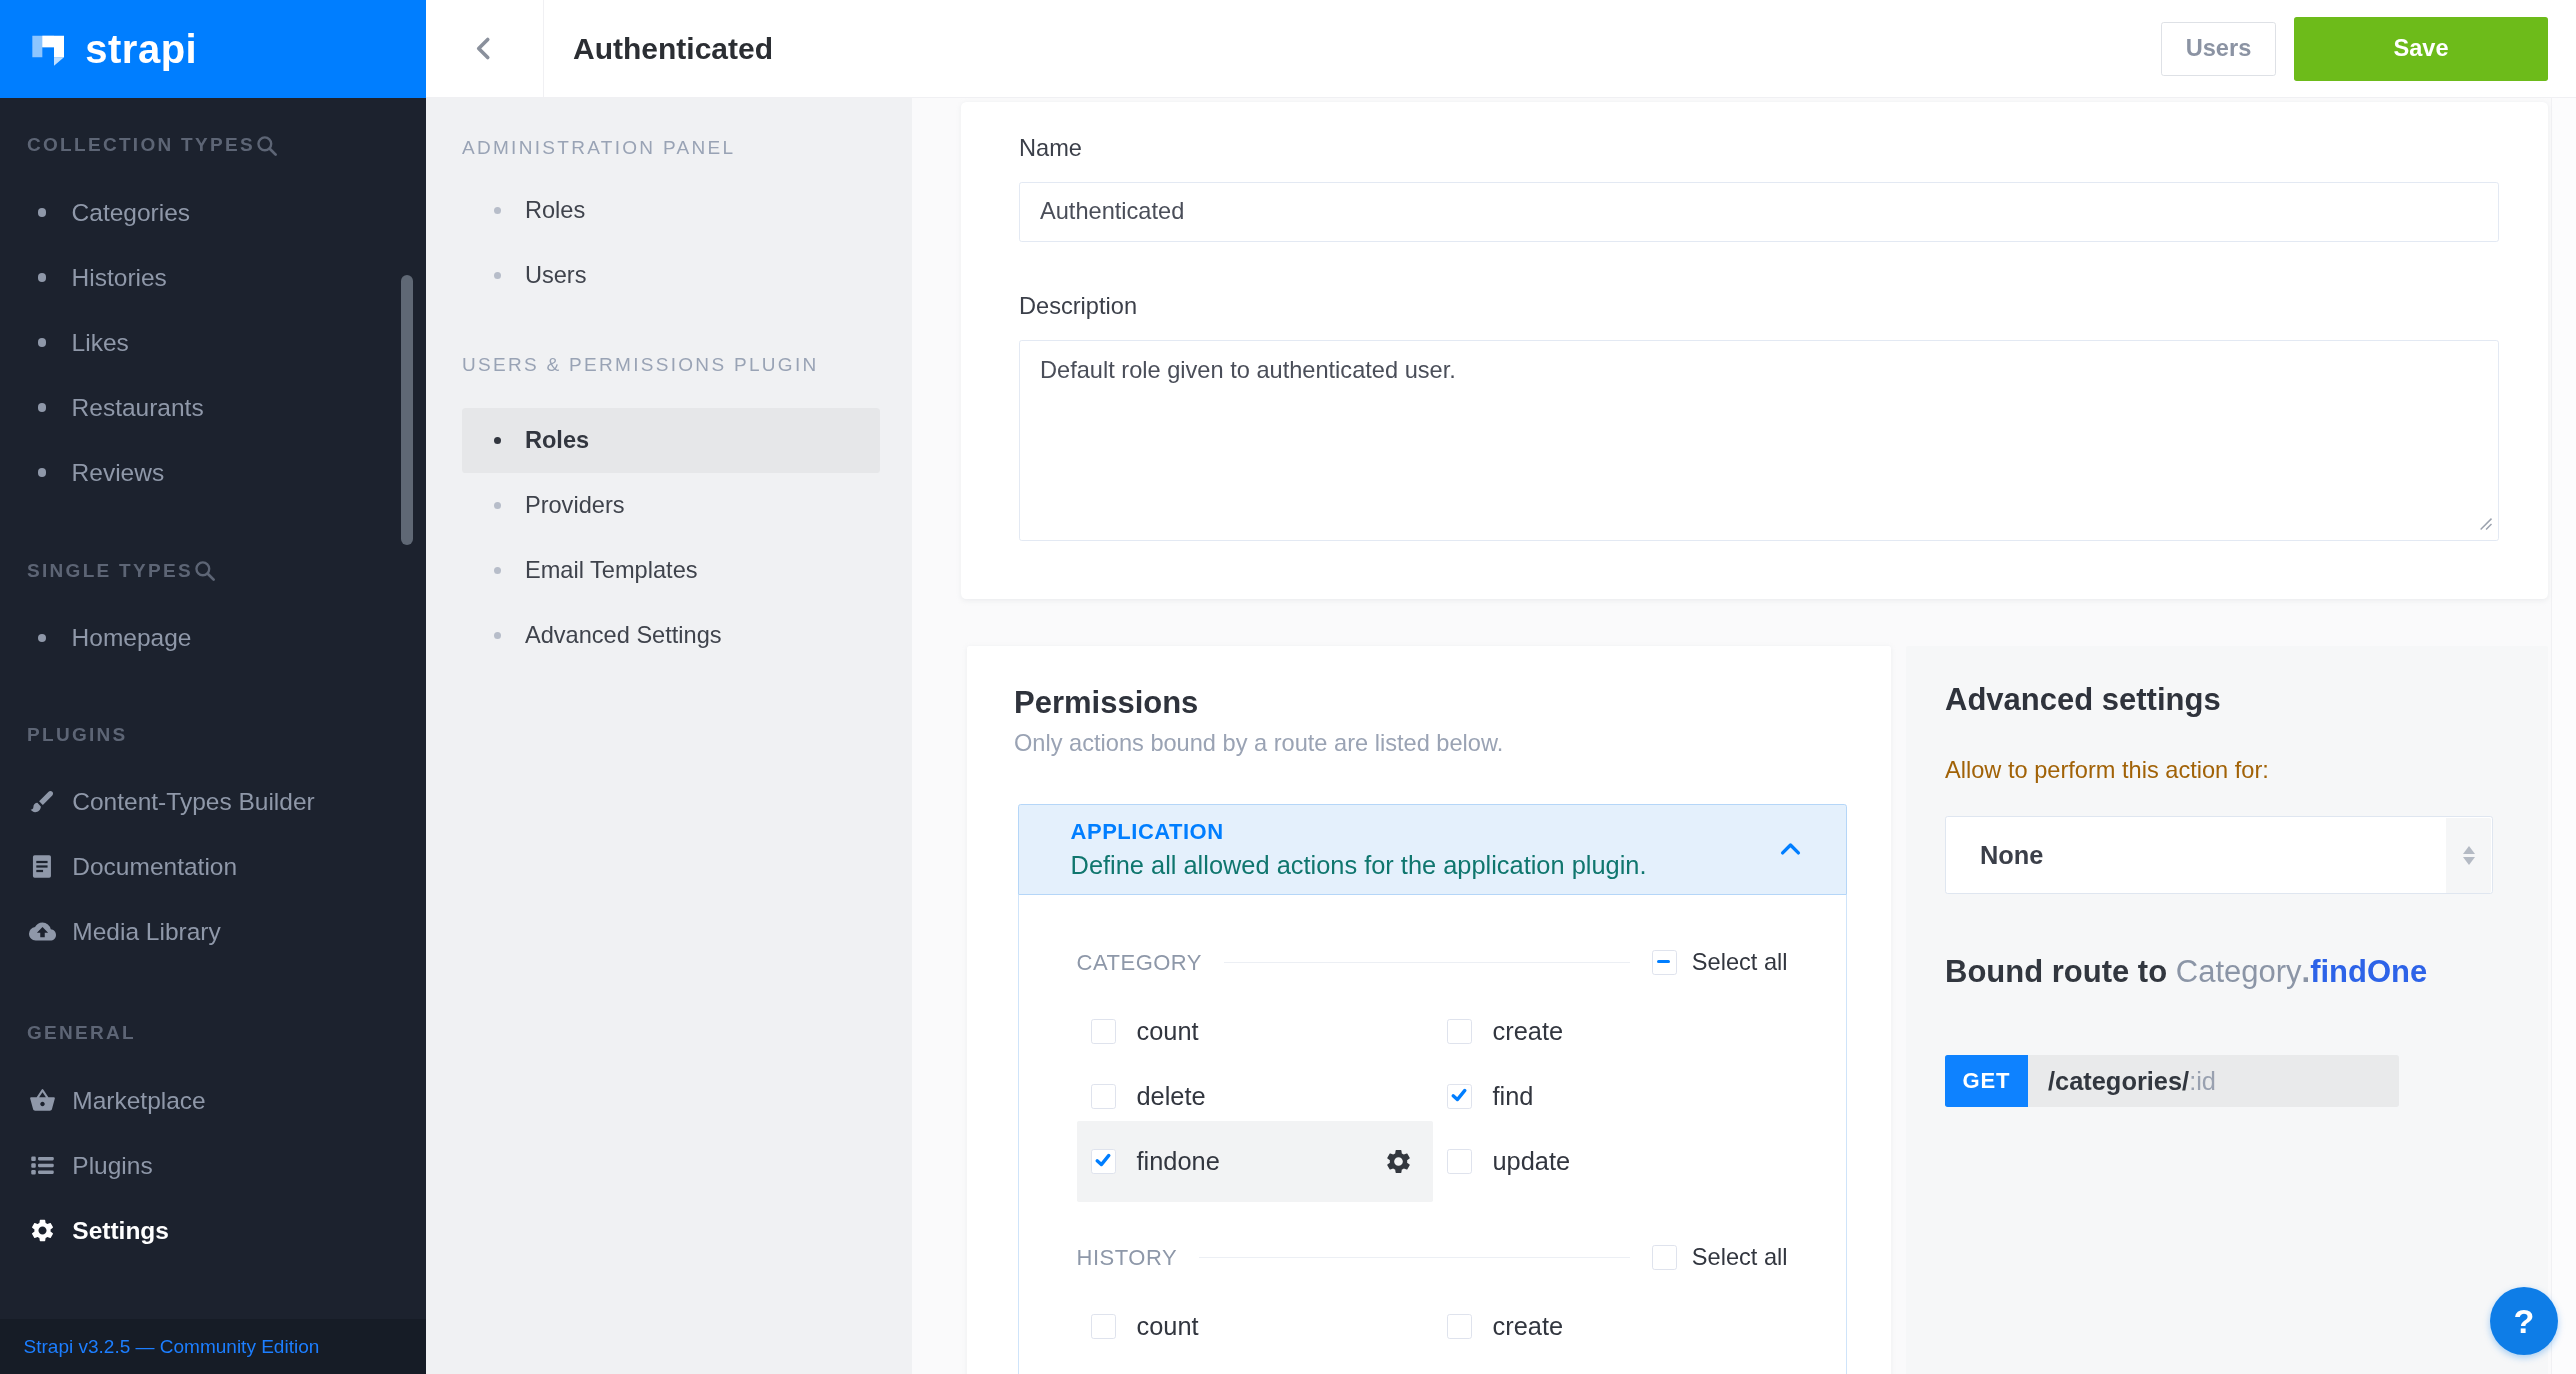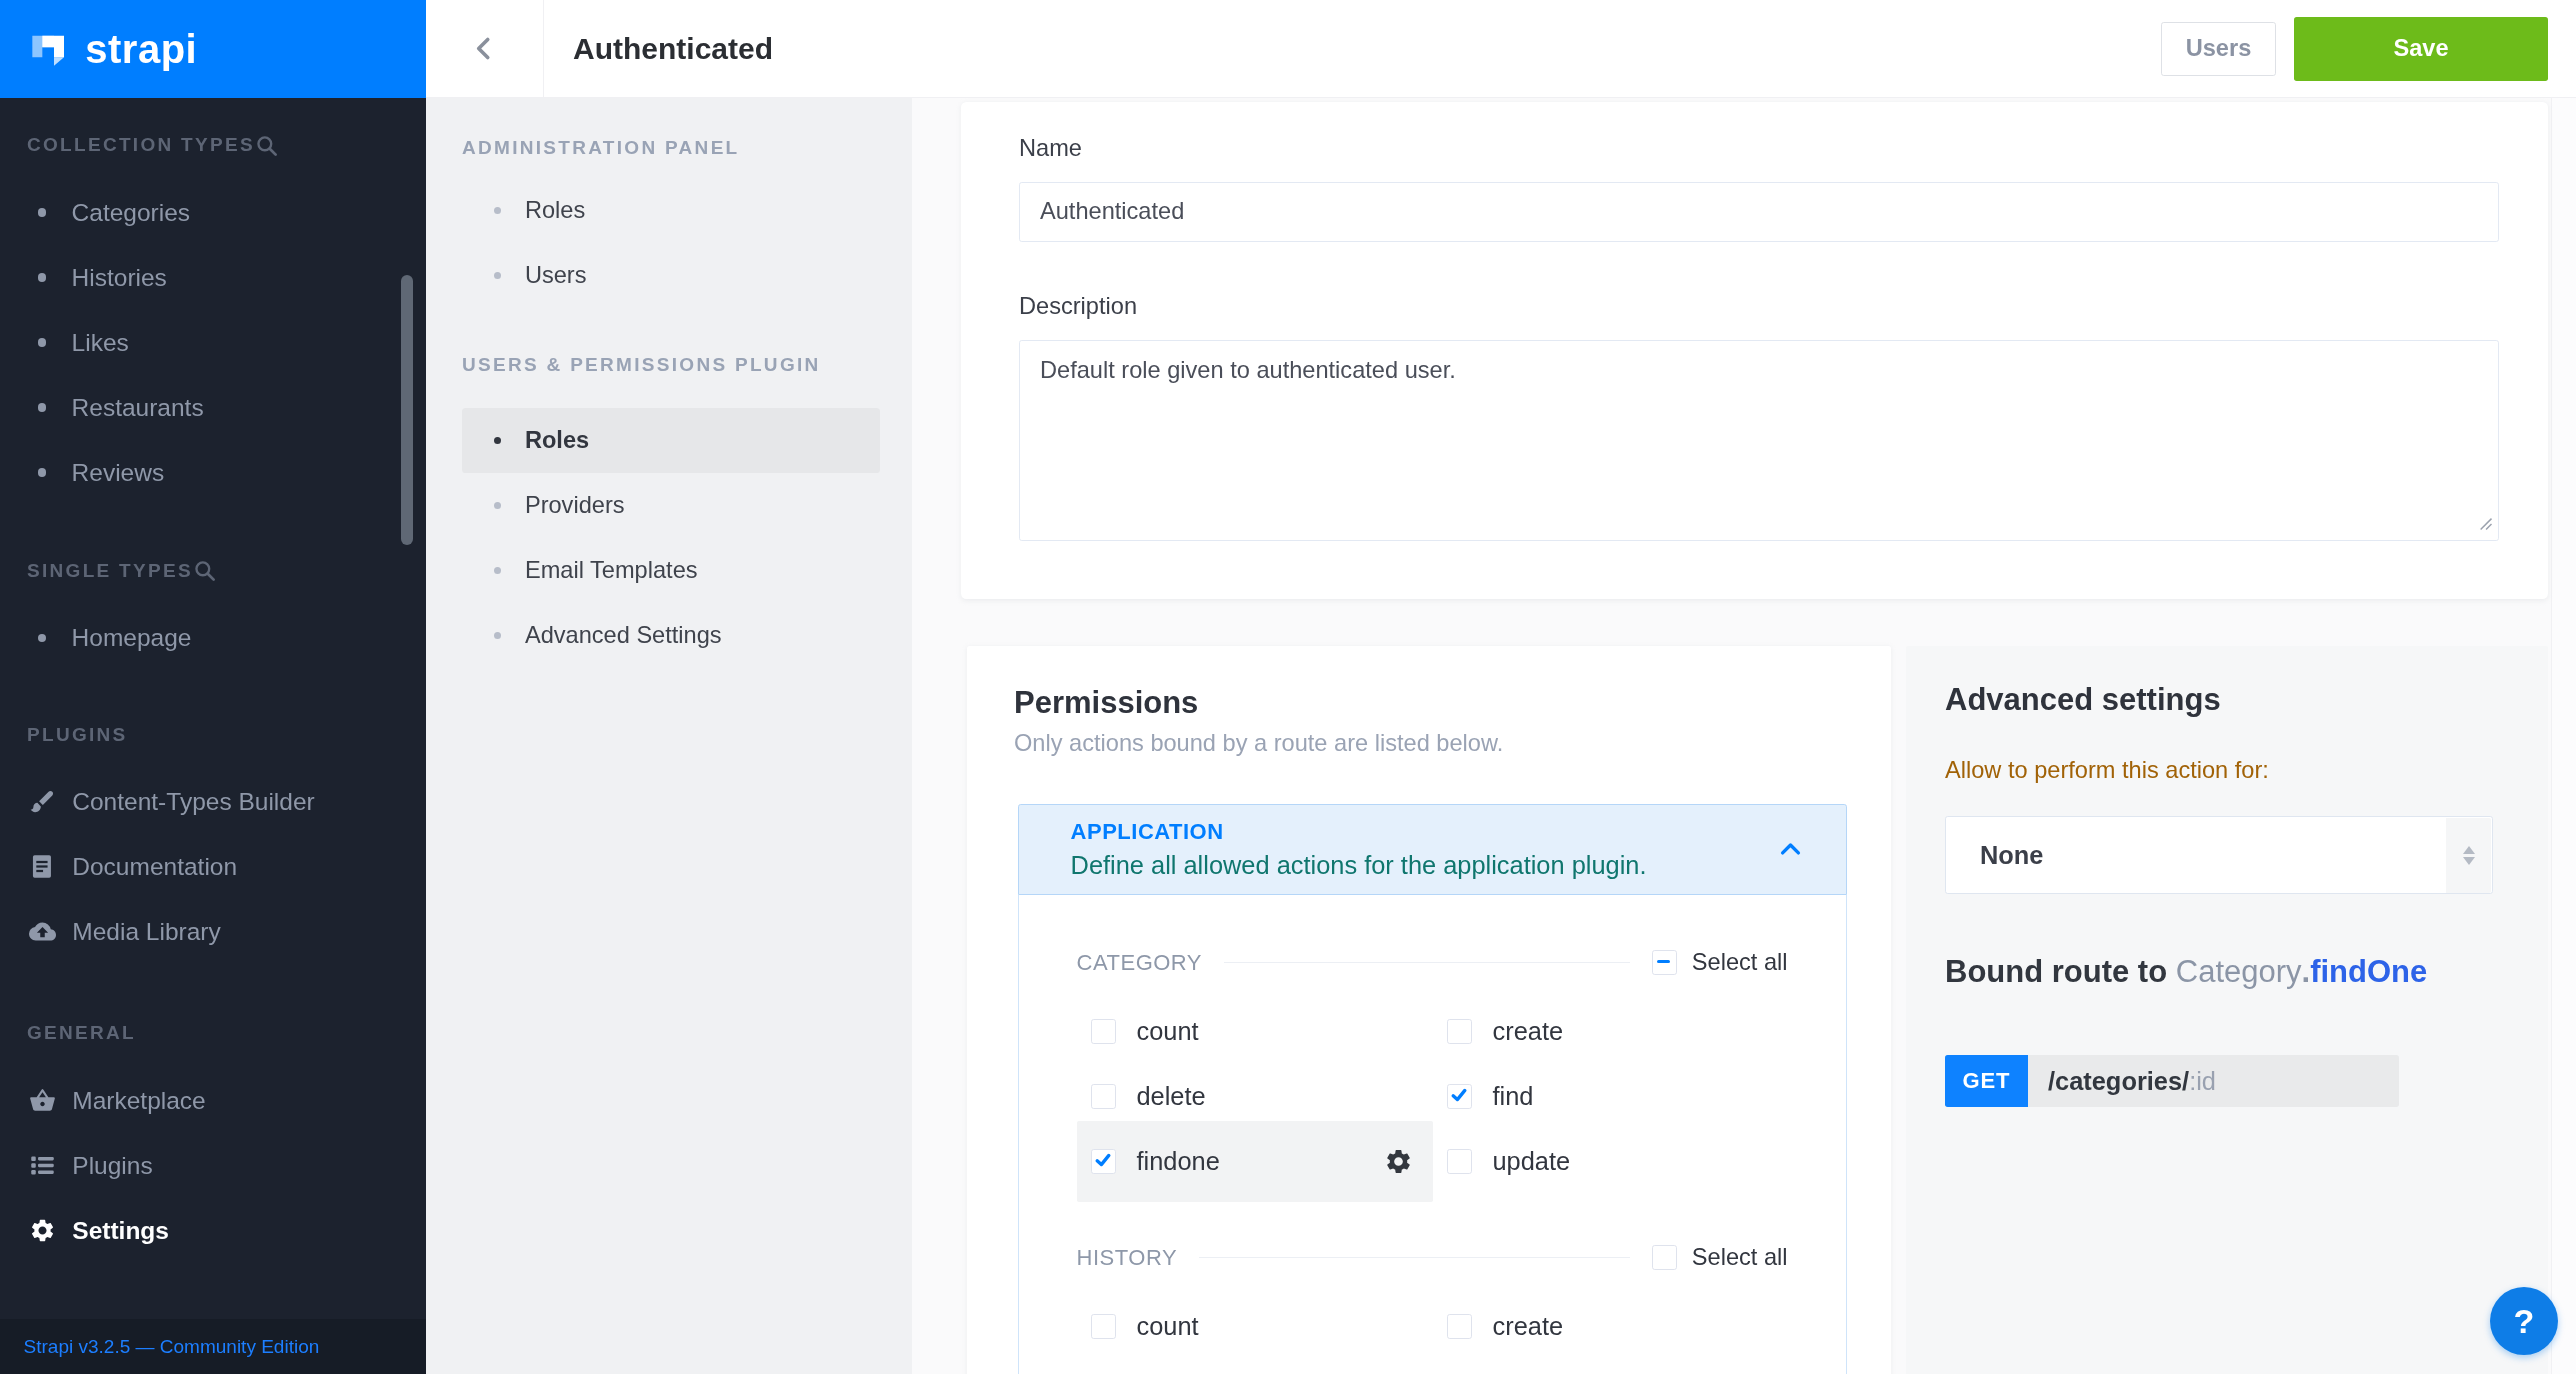--- a/index.html
+++ b/index.html
@@ -30,21 +30,21 @@
   
   .top-header { position:absolute; left:426px; top:0; right:0; height:98px; background:#fff; border-bottom:0.9px solid #f0f0f3; z-index:4; display:flex; align-items:center; }
   .back-zone { width:118px; height:100%; border-right:0.9px solid #f0f0f3; display:flex; align-items:center; justify-content:center; cursor:pointer; flex:none; }
   .back-zone svg { width:31px; height:31px; }
   .page-title { margin-left:29px; font-size:30px; font-weight:600; color:#2b2e33; flex:1; }
   .btn-reset { width:115px; height:54px; margin-right:18px; background:#fff; border:1.8px solid #dee1e6; border-radius:2.7px; color:#8b93a3; font-size:23.6px; font-weight:600; cursor:pointer; font-family:inherit; }
   .btn-save { width:254px; height:64px; margin-right:28px; background:#6dbb1a; border:none; border-radius:2.7px; color:#fff; font-size:23.6px; font-weight:bold; cursor:pointer; font-family:inherit; }
 
   
   .sub-nav { position:absolute; left:426px; top:98px; width:486px; bottom:0; background:#f0f1f3; padding-top:29px; z-index:3; }
-  .sub-header { height:42px; display:flex; align-items:center; padding-left:36px; color:#99a3b5; font-size:19px; font-weight:bold; letter-spacing:2.3px; }
+  .sub-header { height:42px; display:flex; align-items:center; padding-left:36px; color:#99a3b5; font-size:19px; font-weight:normal; letter-spacing:2.3px; }
   .sub-list { margin-top:9px; }
   .sub-list.second { margin-top:22px; }
   .sub-item { height:65px; display:flex; align-items:center; color:#3f434c; font-size:23.6px; cursor:pointer; margin:0 32px 0 36px; border-radius:3.6px; padding-left:32px; }
   .sub-item .bullet { width:7.3px; height:7.3px; border-radius:50%; background:#b7bdc9; margin-right:23.6px; flex:none; }
   .sub-item.active { background:#e6e7e9; font-weight:bold; color:#32363f; }
   .sub-item.active .bullet { background:#32363f; }
   .sub-gap { margin-top:36px; }
 
   
   .content { position:absolute; left:912px; top:98px; right:0; bottom:0; background:#fafafb; }

